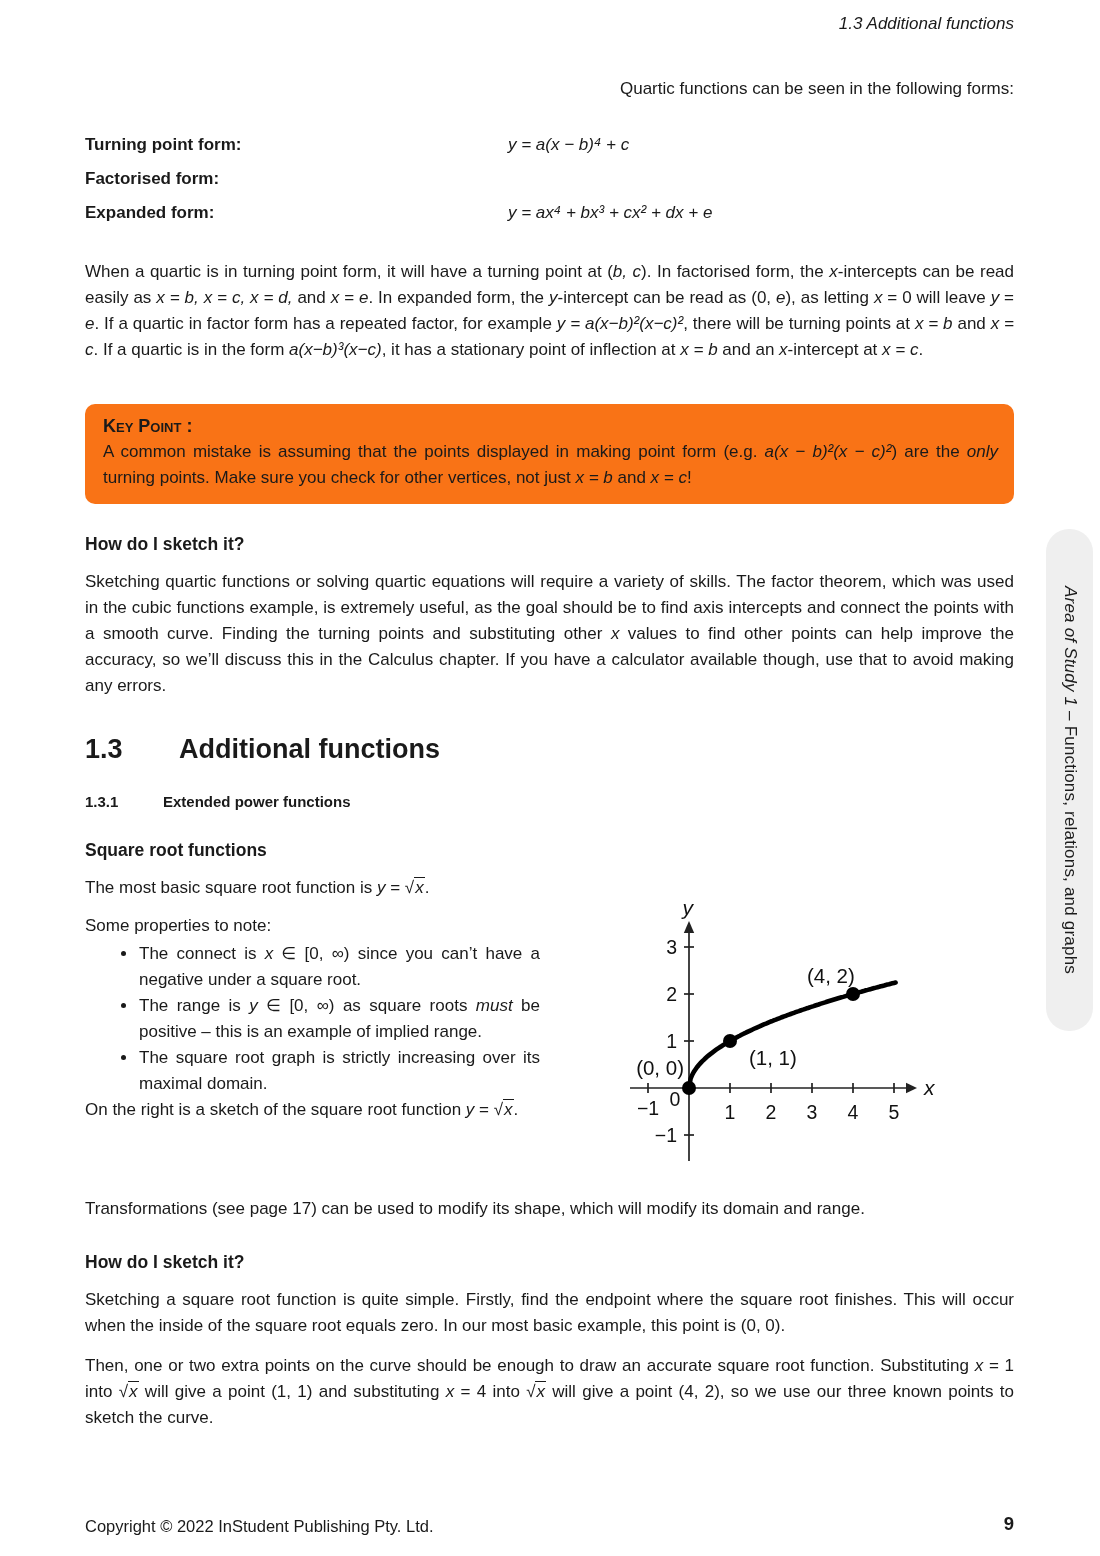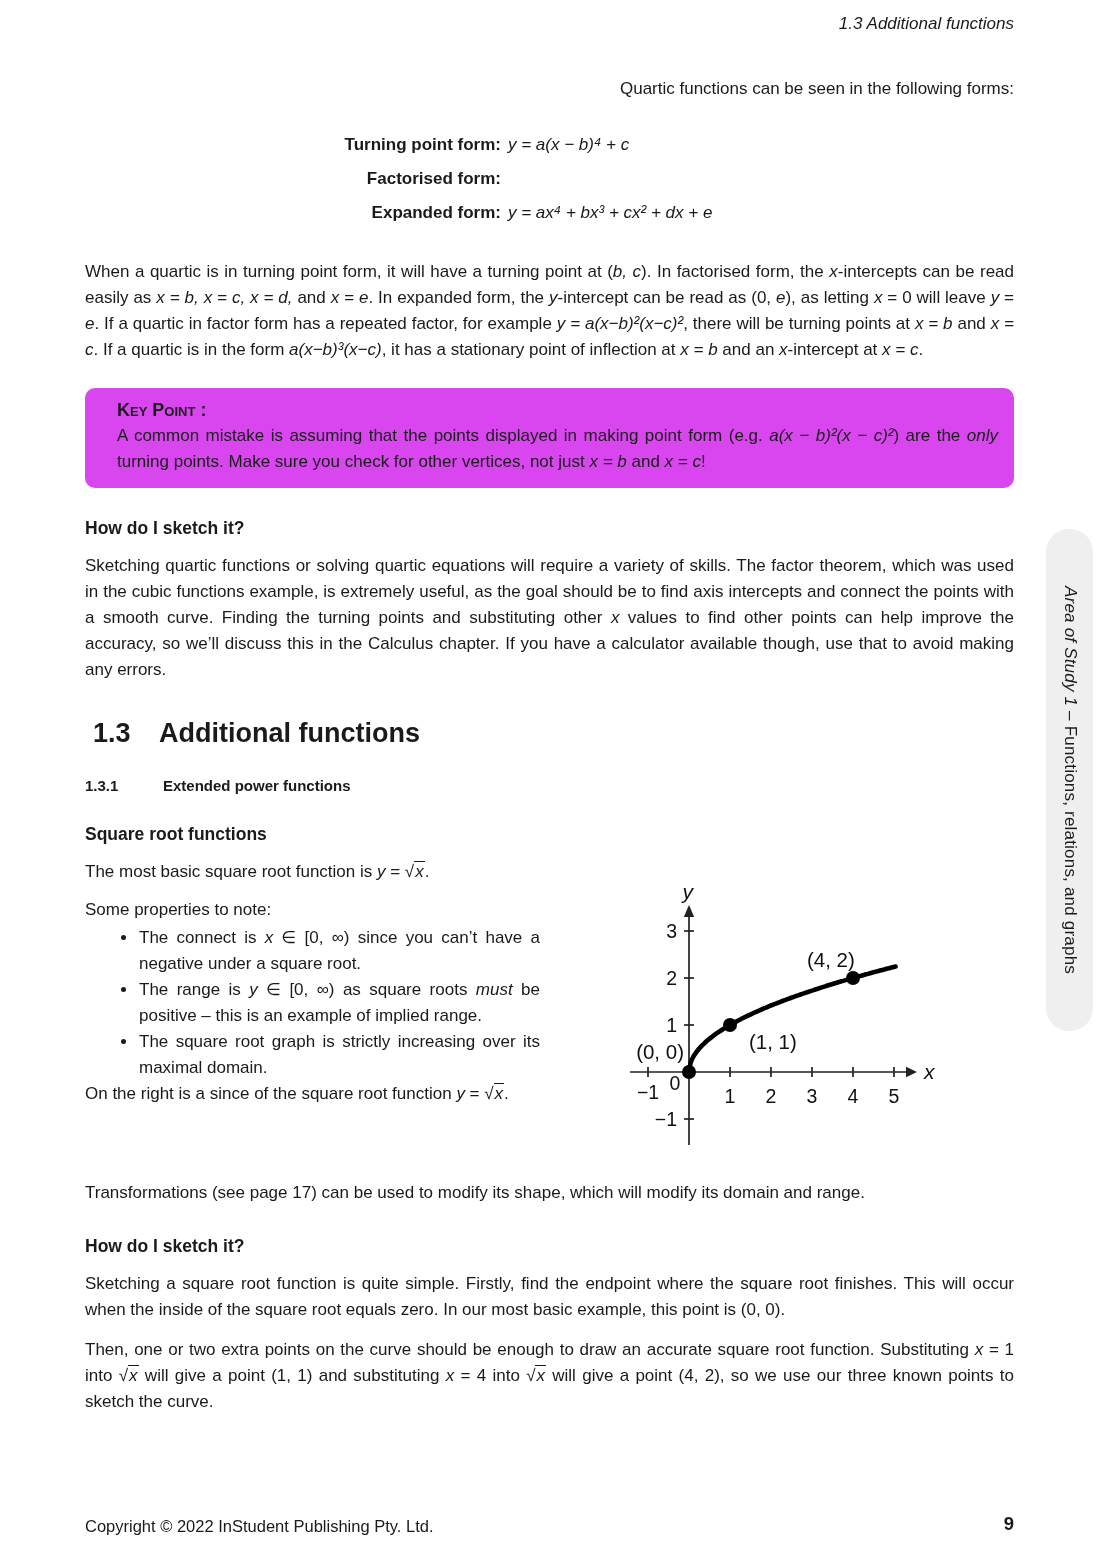--- a/index.html
+++ b/index.html
@@ -11,31 +11,31 @@
   }
   .content{padding:14px 86px 0 85px;}
   .page-header{text-align:right;font-style:italic;font-size:17px;line-height:20px;}
   p{margin:0;}
   .just{text-align:justify;}
   .it{font-style:italic;}
   .rad{font-style:italic;border-top:1.6px solid #1a1a1a;padding:0 1px;}
   .lead{margin-top:42px;text-align:right;}
   .forms{margin-top:26px;}
   .form-row{display:flex;line-height:34px;}
-  .form-label{width:416px;text-align:right;font-weight:bold;flex:none;}
+  .form-label{width:416px;font-weight:bold;flex:none;}
   .form-eq{margin-left:7px;}
   .p-quartic{margin-top:29px;}
   .key-box{
-    margin-top:25px;background:#d946ef;border-radius:10px;
-    padding:9px 16px 13px 32px;
+    margin-top:41px;background:#f97316;border-radius:10px;
+    padding:9px 16px 13px 18px;
   }
   .key-title{font-variant:small-caps;font-weight:bold;font-size:18px;}
   .h-small{font-weight:bold;font-size:17.5px;margin:28px 0 0;line-height:24px;}
   .p-after-h{margin-top:13px;}
-  .h-section{font-size:27px;font-weight:bold;margin:34px 8px 0;line-height:32px;display:flex;}
+  .h-section{font-size:27px;font-weight:bold;margin:34px 0 0;line-height:32px;display:flex;gap:28px;}
   .h-section .num{min-width:66px;flex:none;}
   .h-sub{font-size:15px;font-weight:bold;margin:24px 0 0;line-height:26px;display:flex;}
   .h-sub .num{min-width:78px;flex:none;}
   .h-bold17{font-weight:bold;font-size:17.5px;margin:23px 0 0;line-height:24px;}
   .two-col{display:flex;margin-top:12px;}
   .left-col{width:455px;flex:none;}
   .left-col ul{margin:2px 0 0;padding-left:53px;}
   .left-col li{text-align:justify;padding-left:1px;margin:0;}
   .right-col{margin-left:auto;width:400px;flex:none;margin-top:-22px;}
   svg text{font-family:"Liberation Sans","DejaVu Sans",sans-serif;fill:#111;}
@@ -102,21 +102,21 @@
   <p class="p-after-h"><span>The most basic square root function is </span><span class="it">y</span><span> = </span><span>√</span><span class="rad">x</span><span>.</span></p>
 
   <div class="two-col">
     <div class="left-col">
       <p>Some properties to note:</p>
       <ul>
           <li><span>The connect is </span><span class="it">x</span><span> ∈ [0, ∞) since you can’t have a negative under a square root.</span></li>
           <li><span>The range is </span><span class="it">y</span><span> ∈ [0, ∞) as square roots </span><span class="it">must</span><span> be positive – this is an example of implied range.</span></li>
           <li><span>The square root graph is strictly increasing over its maximal domain.</span></li>
         </ul>
-      <p class="just"><span>On the right is a since of the square root function </span><span class="it">y</span><span> = </span><span>√</span><span class="rad">x</span><span>.</span></p>
+      <p class="just"><span>On the right is a sketch of the square root function </span><span class="it">y</span><span> = </span><span>√</span><span class="rad">x</span><span>.</span></p>
     </div>
     <div class="right-col">
       <svg width="400" height="285" viewBox="0 0 400 285" xmlns="http://www.w3.org/2000/svg">
           <line x1="16" y1="197" x2="292" y2="197" class="ax"></line>
           <polygon points="292,191.8 292,202.2 303,197" fill="#222"></polygon>
           <line x1="75" y1="270" x2="75" y2="42" class="ax"></line>
           <polygon points="69.8,42 80.2,42 75,30" fill="#222"></polygon>
           <line x1="34" y1="192" x2="34" y2="202" class="ax"></line>
           <text x="34" y="224" text-anchor="middle" class="tick">−1</text>
           <line x1="116" y1="192" x2="116" y2="202" class="ax"></line>

